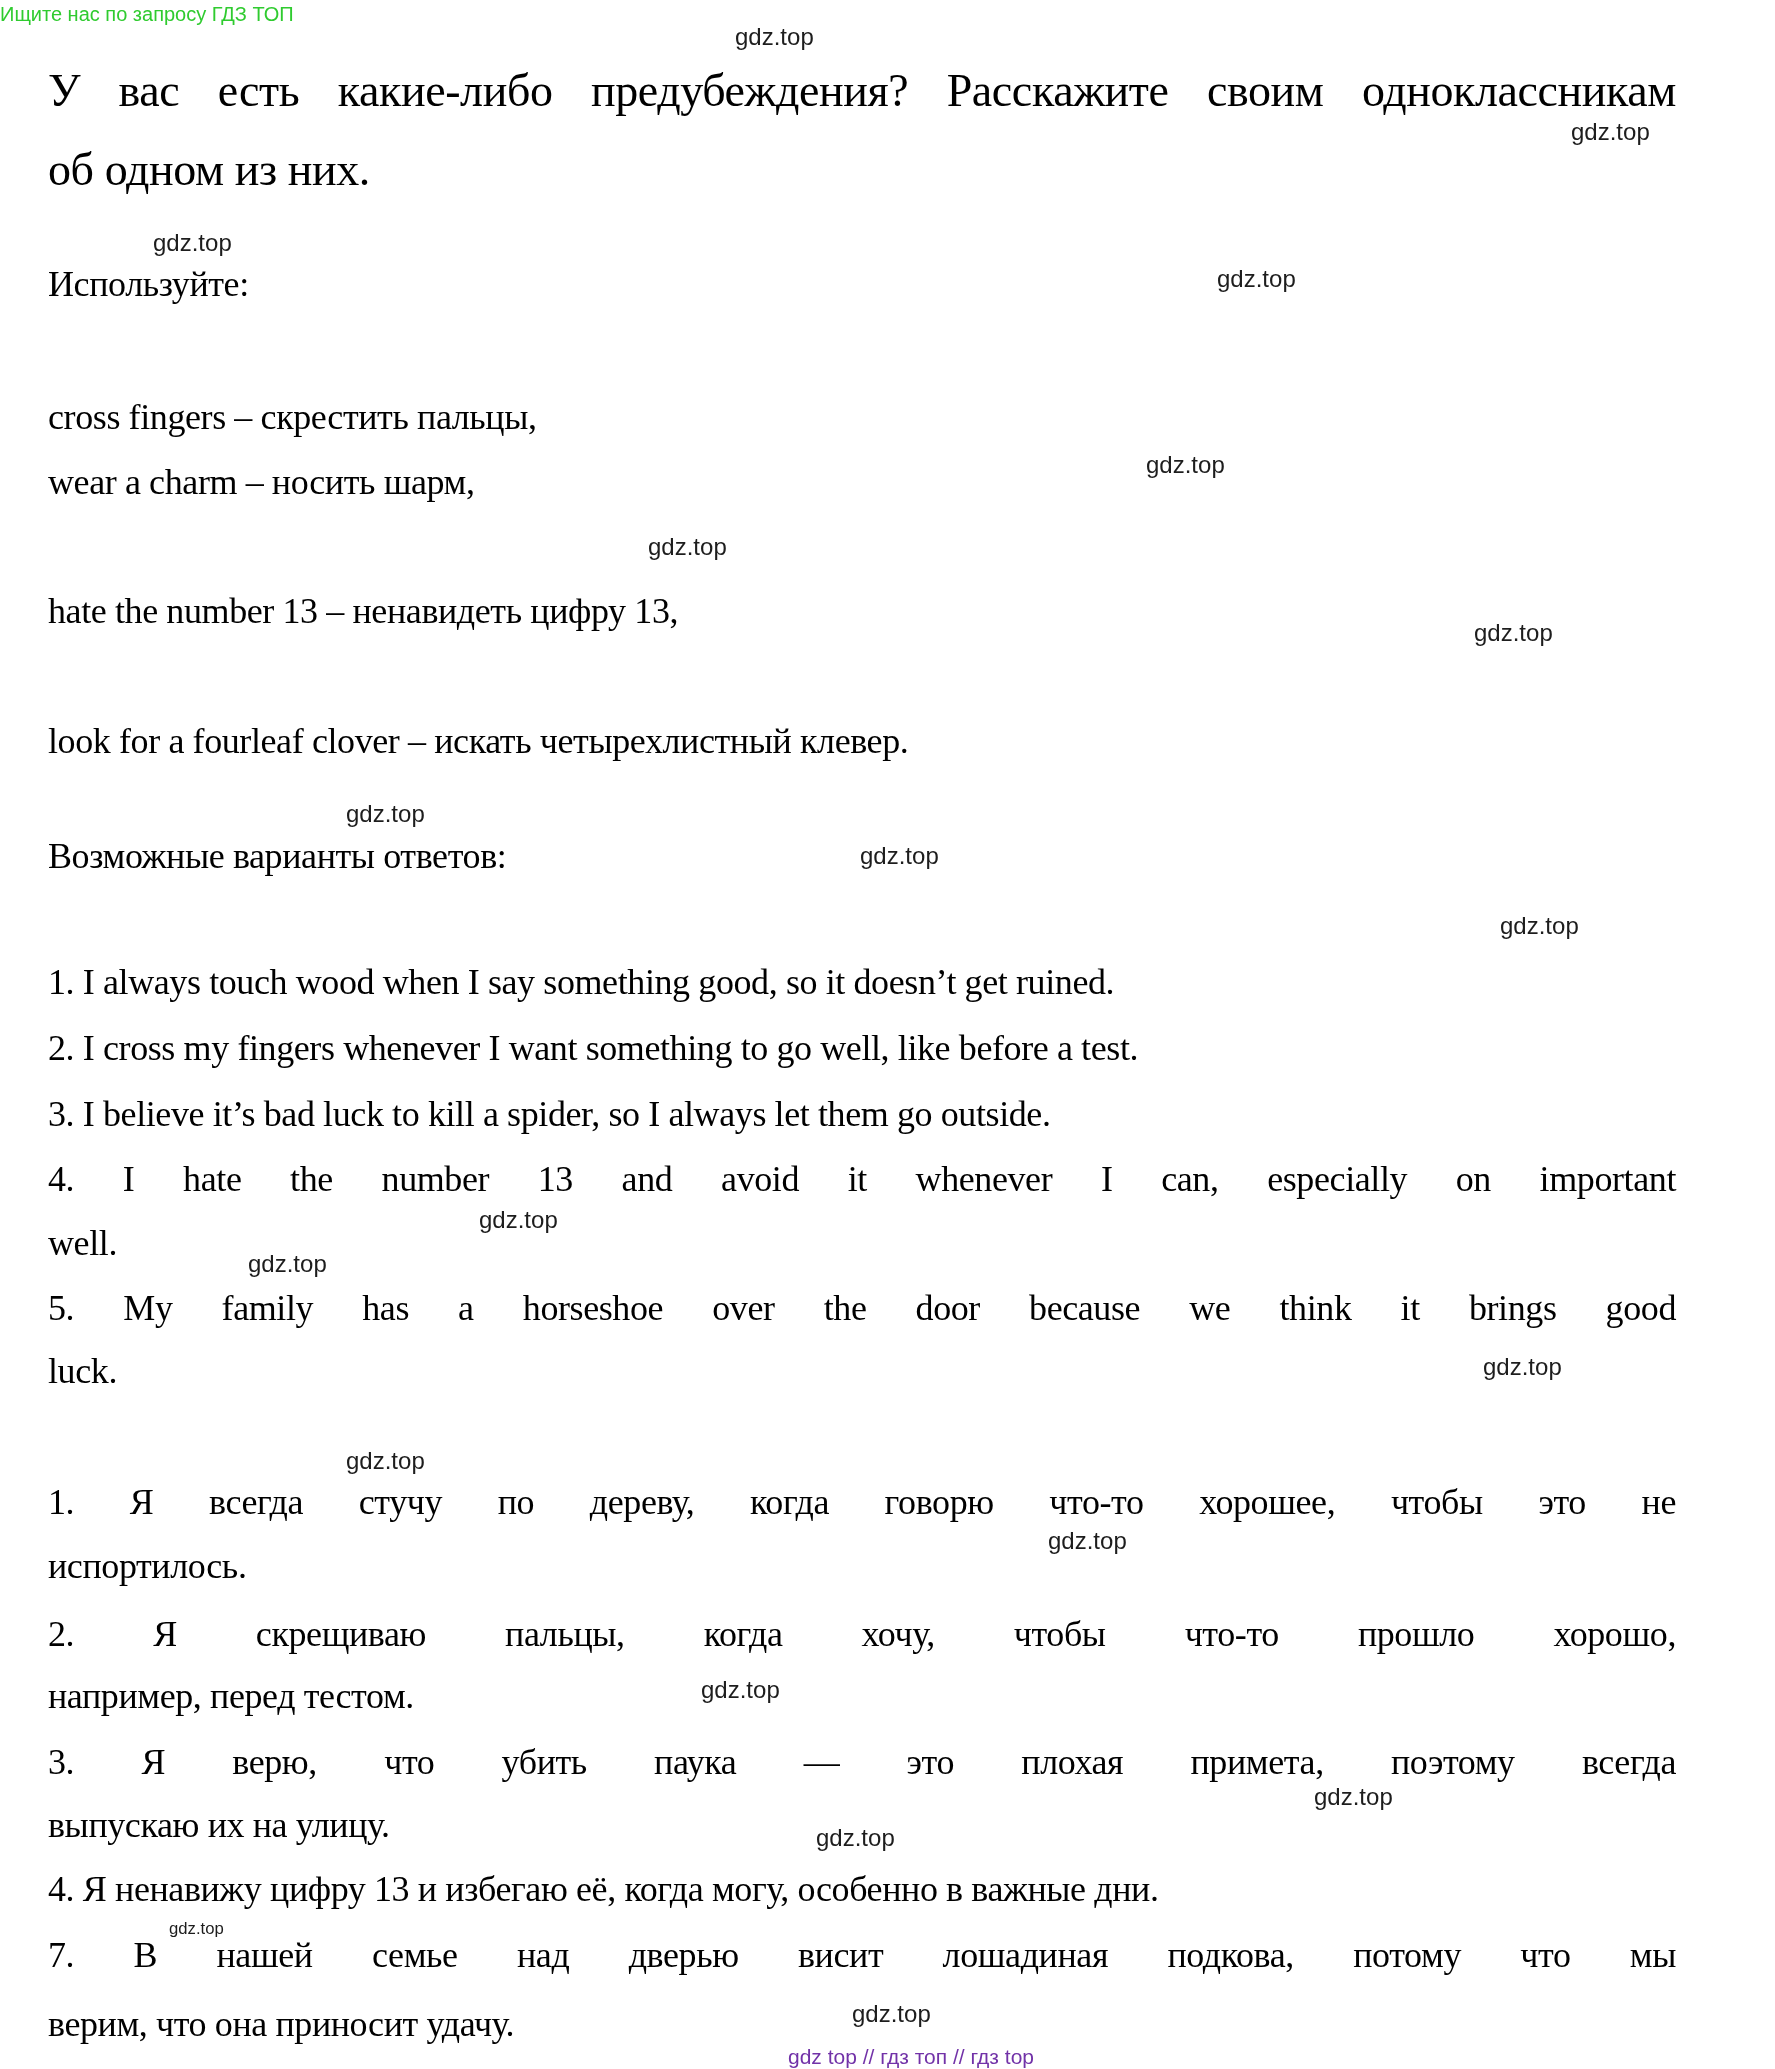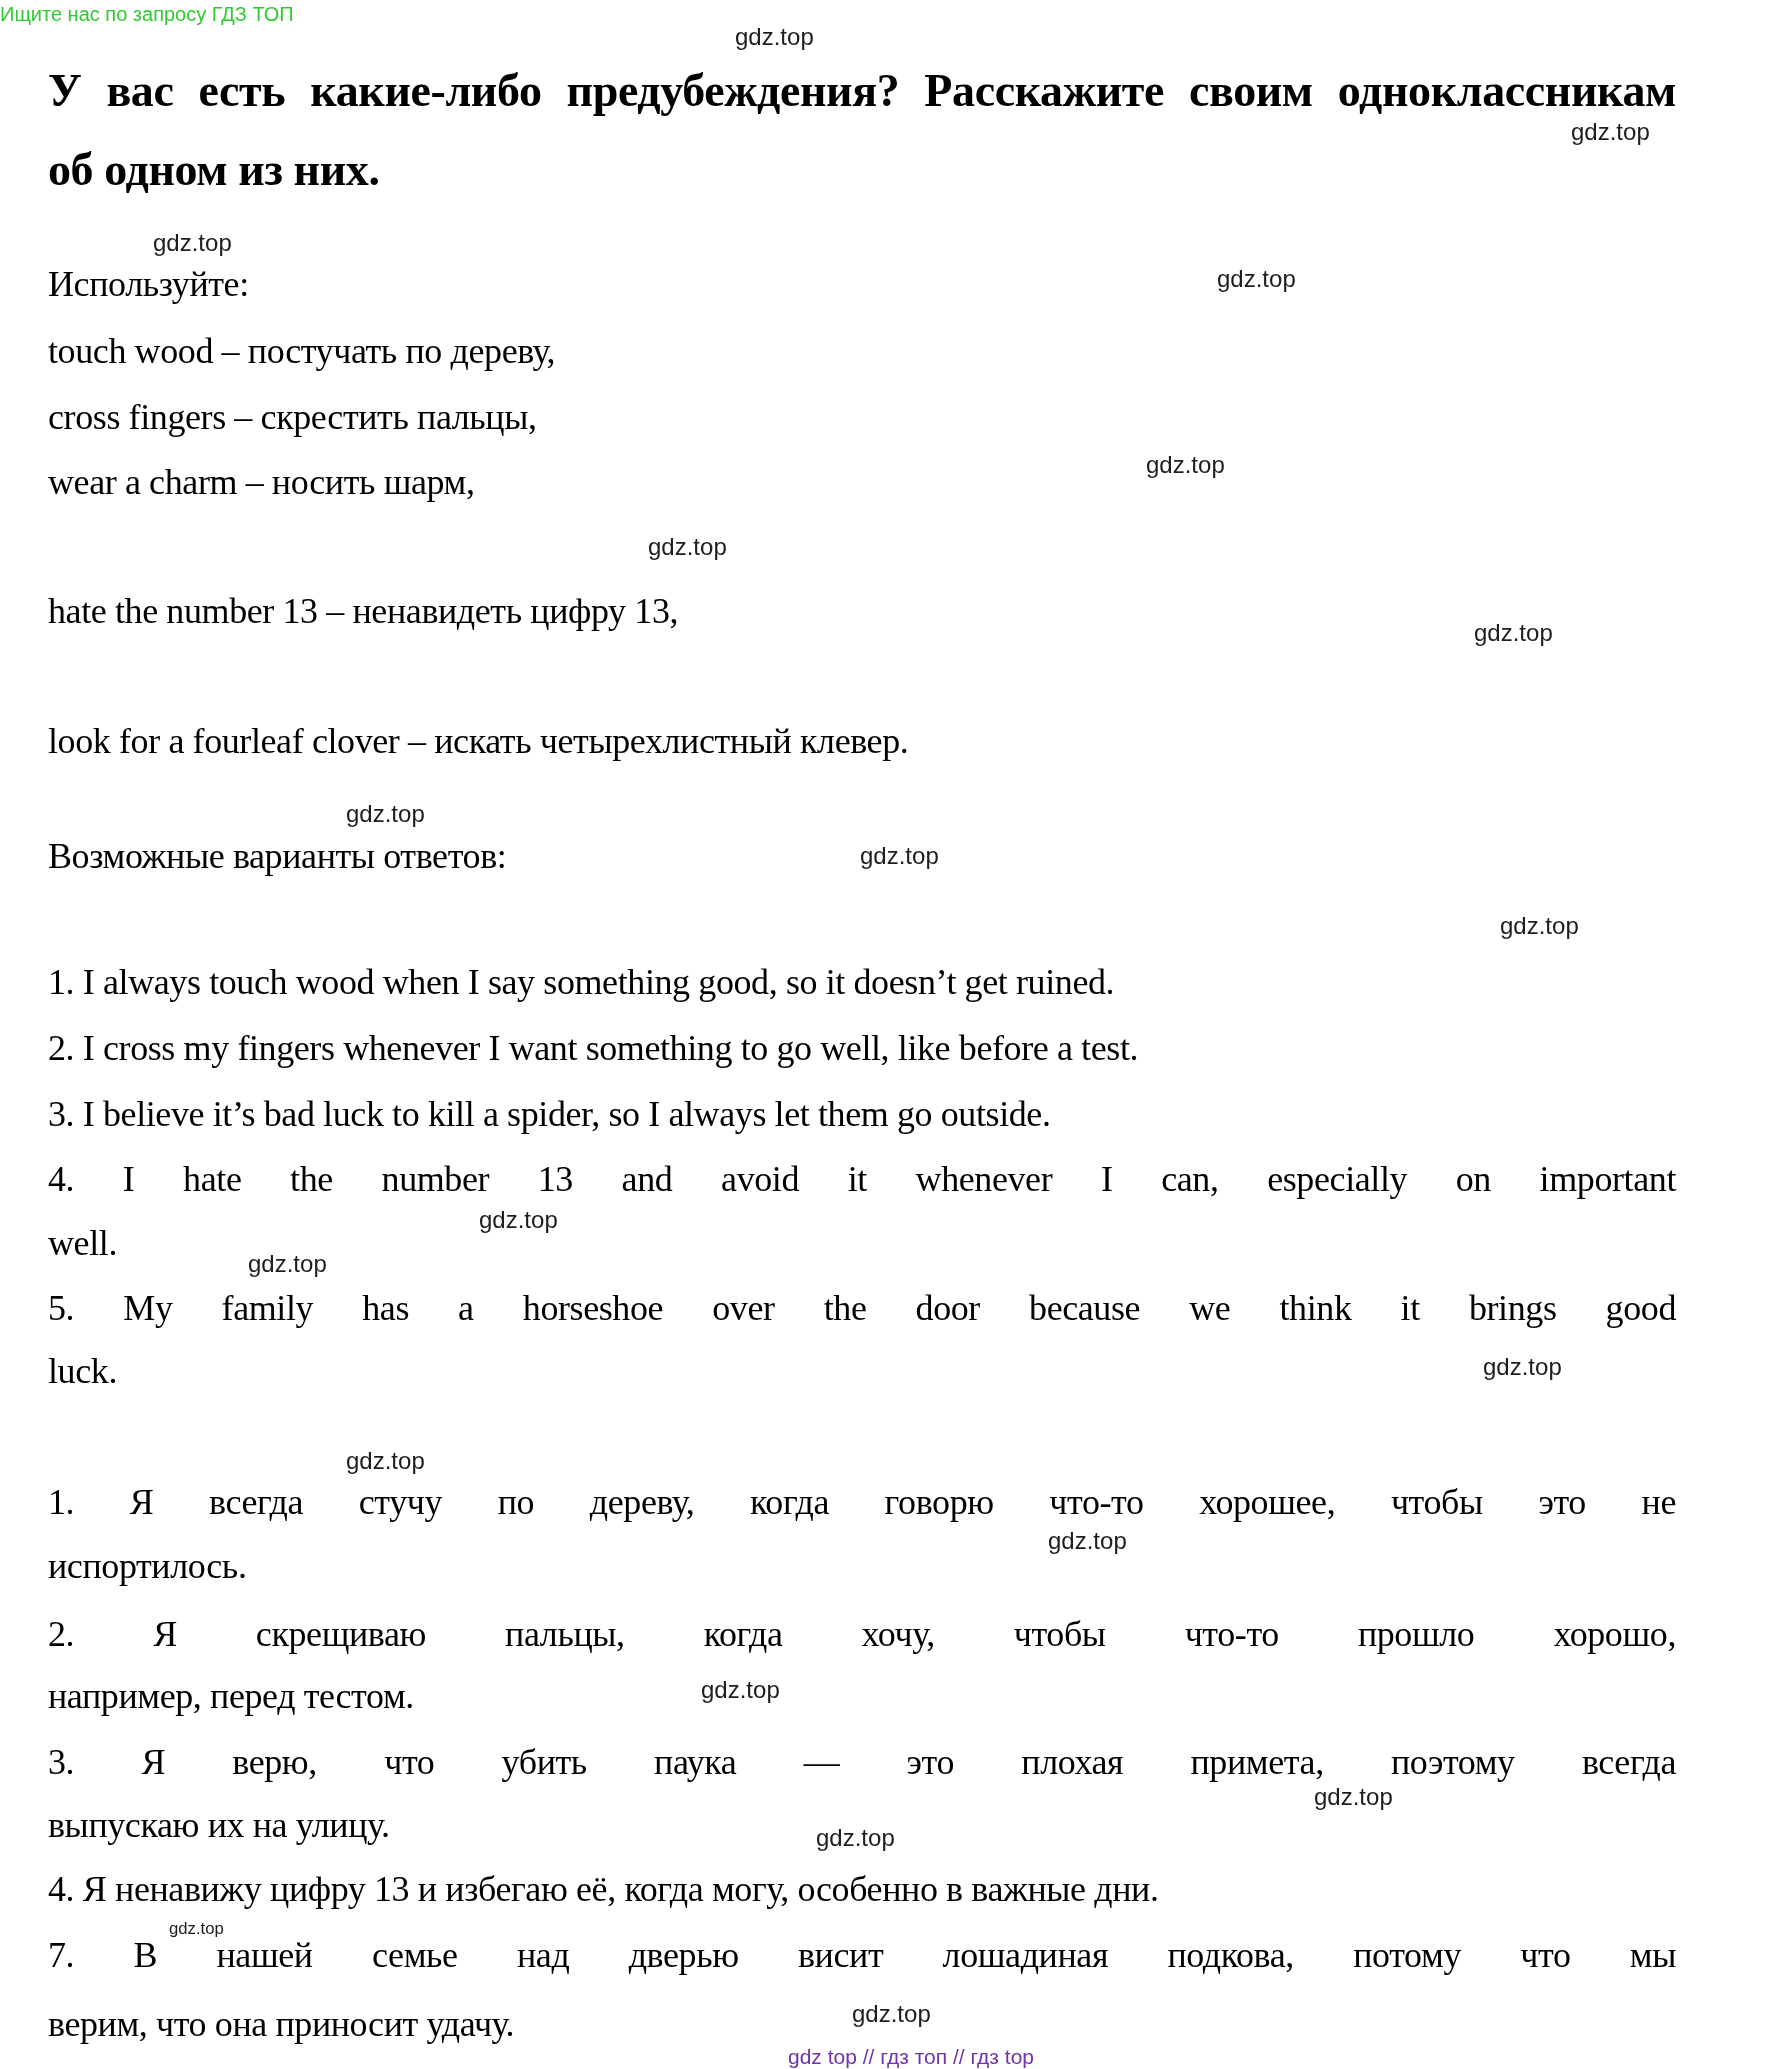--- a/index.html
+++ b/index.html
@@ -28,21 +28,21 @@
     white-space: nowrap;
   }
   .wm.small { font-size: 16.7px; line-height: 19.3px; }
 
   .line {
     position: absolute; left: 48px; width: 1628px;
     font-size: 36px; line-height: 66px; height: 66px;
     white-space: nowrap;
     letter-spacing: -0.4px;
   }
-  .line.title { font-size: 46px; line-height: 74px; height: 74px; font-weight: bold; }
+  .line.title { font-size: 46px; line-height: 74px; height: 74px; }
   .line.just {
     white-space: normal;
     text-align: justify;
     text-align-last: justify;
   }
 
   .footer {
     position: absolute; top: 2045px; left: 0; width: 100%;
     text-align: center;
     font-family: "Liberation Sans", sans-serif;
@@ -76,21 +76,20 @@
   <span class="wm" style="left:701px;  top:1677px">gdz.top</span>
   <span class="wm" style="left:1314px; top:1784px">gdz.top</span>
   <span class="wm" style="left:816px;  top:1825px">gdz.top</span>
   <span class="wm small" style="left:169px; top:1919px">gdz.top</span>
   <span class="wm" style="left:852px;  top:2001px">gdz.top</span>
 
   <div class="line title just" style="top:54px">У вас есть какие-либо предубеждения? Расскажите своим одноклассникам</div>
   <div class="line title" style="top:133px">об одном из них.</div>
 
   <div class="line" style="top:251px">Используйте:</div>
-  <div class="line" style="top:318px">touch wood – постучать по дереву,</div>
   <div class="line" style="top:384px">cross fingers – скрестить пальцы,</div>
   <div class="line" style="top:449px">wear a charm – носить шарм,</div>
   <div class="line" style="top:578px">hate the number 13 – ненавидеть цифру 13,</div>
   <div class="line" style="top:708px">look for a fourleaf clover – искать четырехлистный клевер.</div>
 
   <div class="line" style="top:823px">Возможные варианты ответов:</div>
 
   <div class="line" style="top:949px">1. I always touch wood when I say something good, so it doesn’t get ruined.</div>
   <div class="line" style="top:1015px">2. I cross my fingers whenever I want something to go well, like before a test.</div>
   <div class="line" style="top:1081px">3. I believe it’s bad luck to kill a spider, so I always let them go outside.</div>

